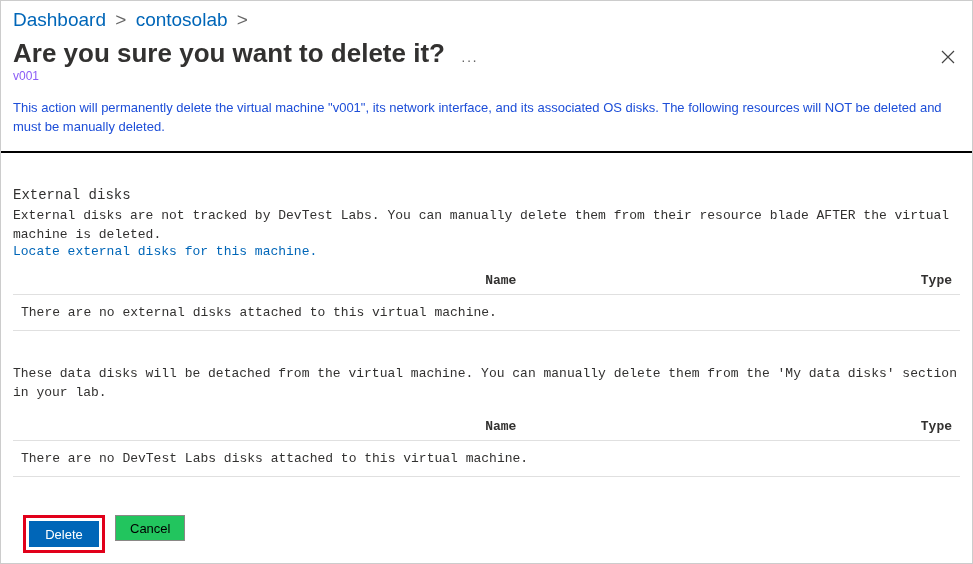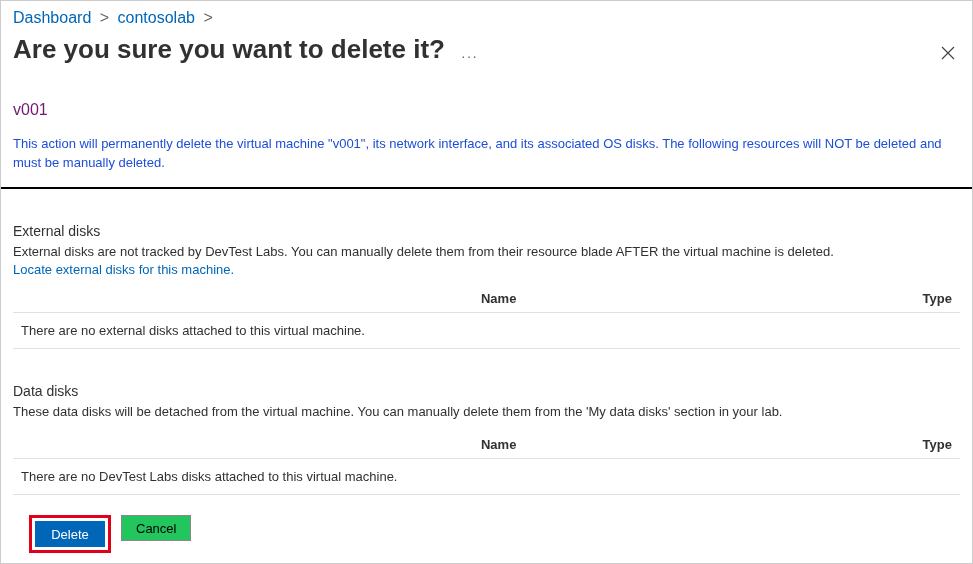--- a/index.html
+++ b/index.html
@@ -9,21 +9,21 @@
       color: #323130;
       background: #fff;
       width: 973px;
       height: 564px;
       border: 1px solid #ccc;
       overflow: hidden;
       position: relative;
     }
     .breadcrumb {
       padding: 8px 12px 4px;
-      font-size: 16px;
+      font-size: 19px;
     }
     .breadcrumb a {
       color: #0066b8;
       text-decoration: none;
     }
     .breadcrumb .sep { color: #666; margin: 0 4px; }
     .header-row {
       display: flex;
       align-items: center;
       padding: 2px 12px 0;
@@ -50,37 +50,37 @@
       color: #444;
       cursor: pointer;
       width: 24px;
       height: 24px;
       display: flex;
       align-items: center;
       justify-content: center;
     }
     .subtitle {
       padding: 0 12px 16px;
-      font-size: 16px;
-      color: #701a75;
-      margin-top: 36px;
+      font-size: 12px;
+      color: #8b5cf6;
     }
     .description {
       padding: 0 12px 14px;
       font-size: 13px;
       line-height: 1.45;
       color: #1d4ed8;
     }
     .hr-heavy {
       border: none;
       border-top: 2px solid #000;
       margin: 0 0 34px 0;
     }
     .section {
       padding: 0 12px;
+      font-family: Liberation Mono, monospace;
     }
     .section-title {
       font-size: 14px;
       font-weight: 400;
       color: #323130;
       margin-bottom: 4px;
     }
     .section-desc {
       font-size: 13px;
       color: #323130;
@@ -110,21 +110,21 @@
     .tbl th.col-name { width: 54%; }
     .tbl td {
       padding: 10px 8px;
       font-size: 13px;
       color: #323130;
       border-bottom: 1px solid #e0e0e0;
     }
     .footer-bar {
       position: absolute;
       bottom: 0;
-      left: 18px;
+      left: 12px;
       right: 0;
       padding: 10px 10px;
       display: flex;
       gap: 10px;
       background: #fff;
     }
     .btn {
       min-width: 70px;
       height: 26px;
       font-size: 13px;
@@ -184,21 +184,20 @@
     </thead>
     <tbody>
       <tr>
         <td colspan="2">There are no external disks attached to this virtual machine.</td>
       </tr>
     </tbody>
   </table>
 </div>
 
 <div class="section">
-  <div class="section-title">Data disks</div>
   <div class="section-desc">These data disks will be detached from the virtual machine. You can manually delete them from the 'My data disks' section in your lab.</div>
   <table class="tbl" style="margin-top:10px;">
     <thead>
       <tr>
         <th class="col-name">Name</th>
         <th>Type</th>
       </tr>
     </thead>
     <tbody>
       <tr>

